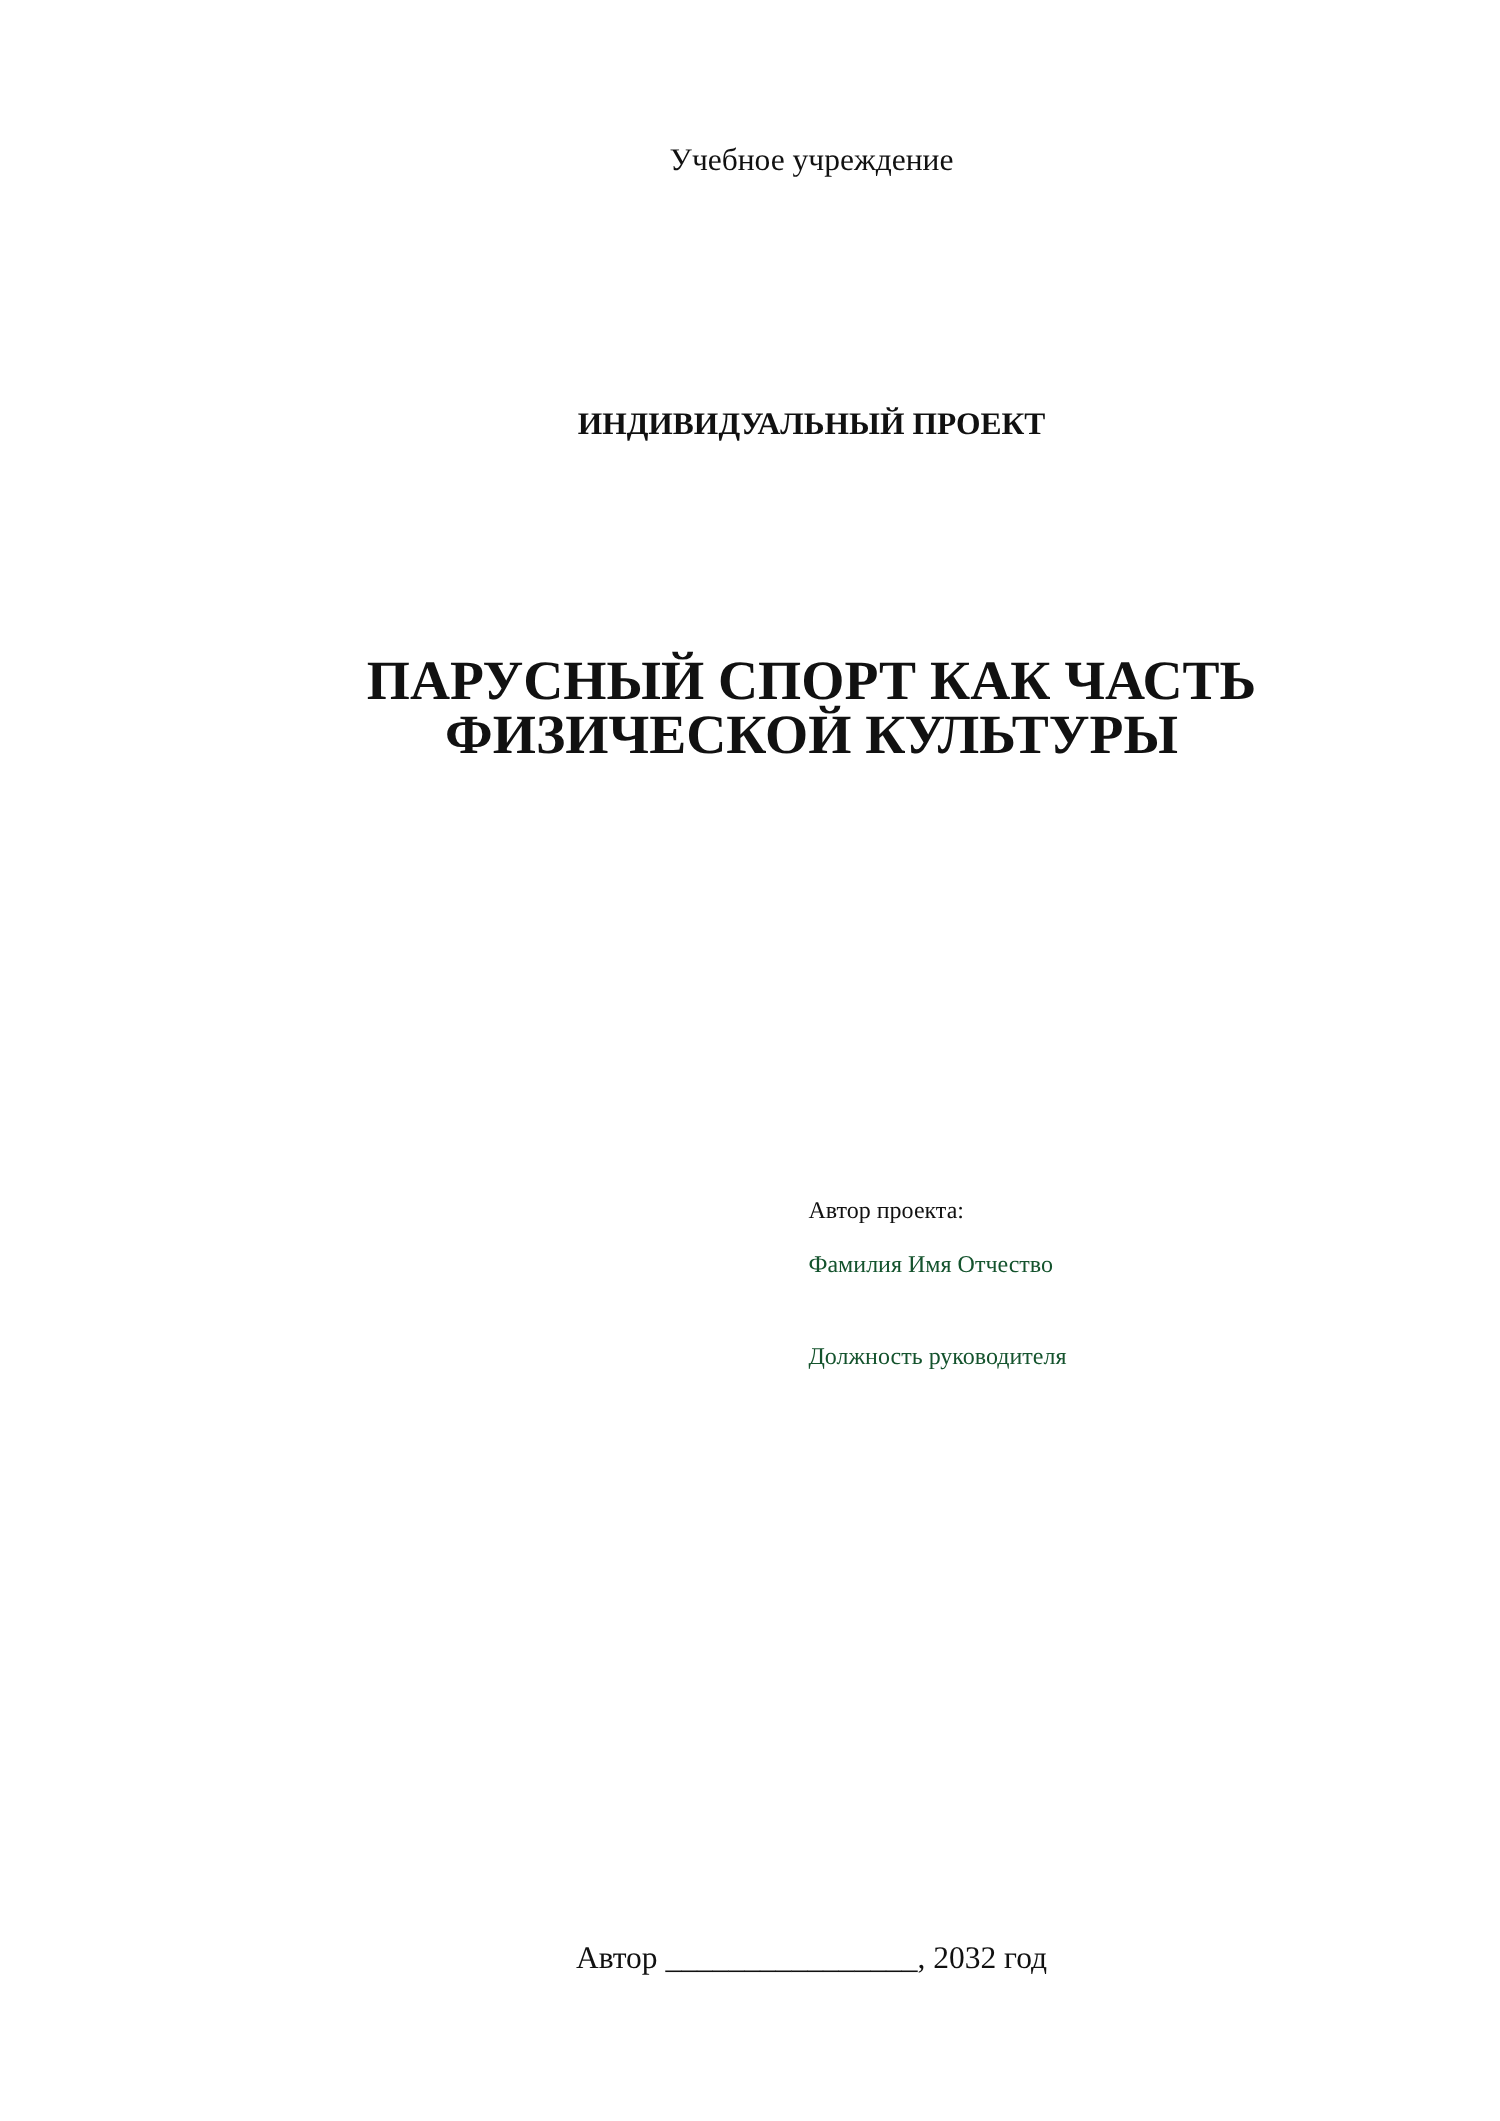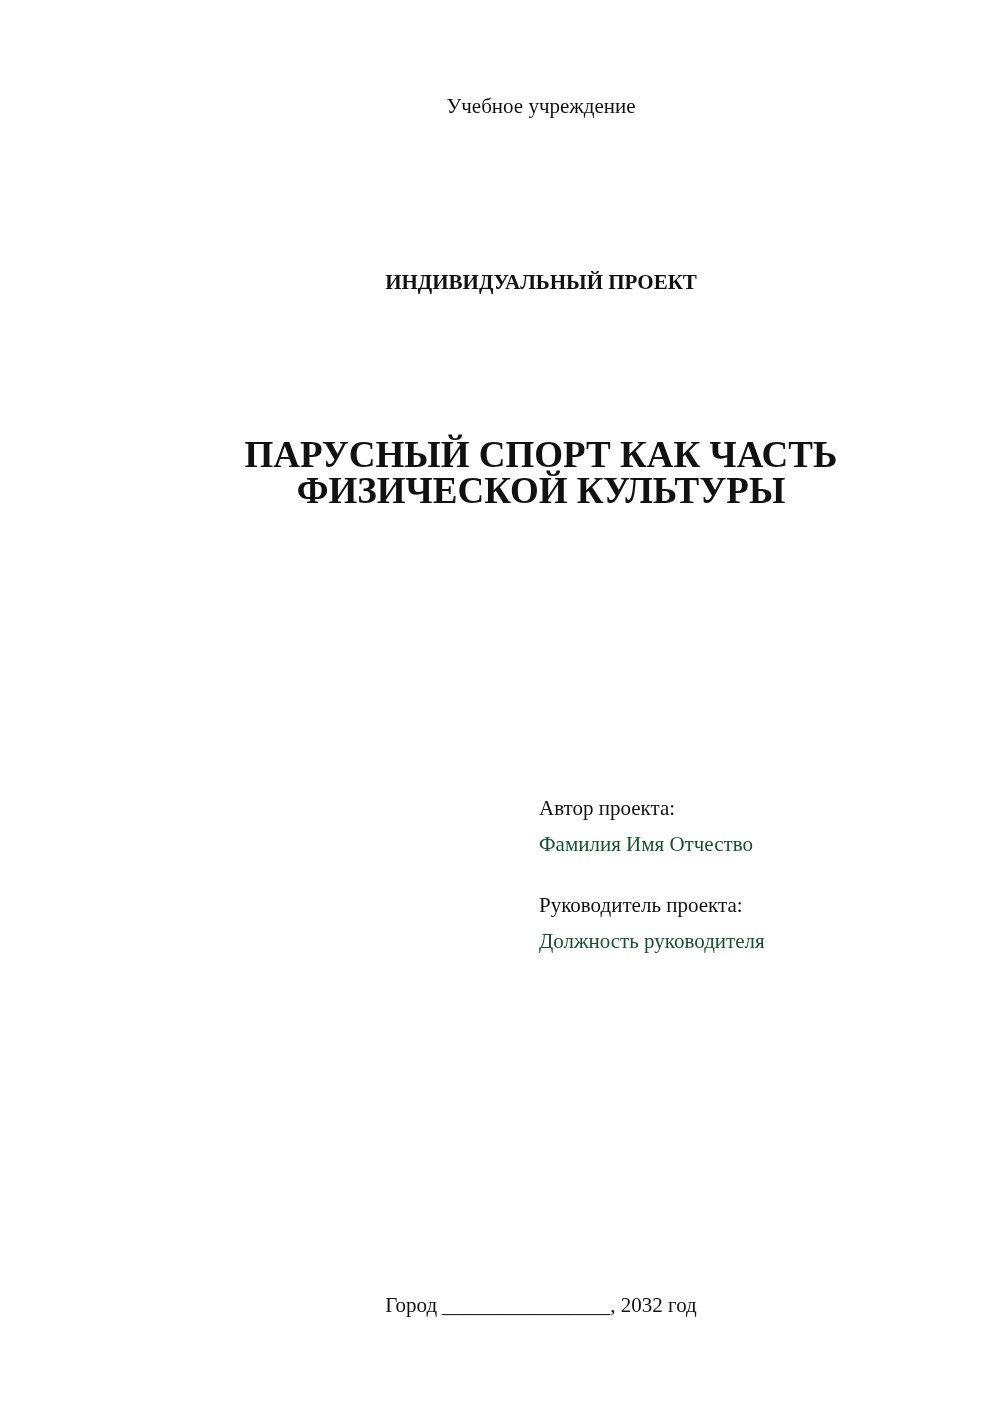--- a/index.html
+++ b/index.html
@@ -48,21 +48,21 @@
       text-align: center;
       font-size: 37px;
       font-weight: bold;
       line-height: 36px;
     }
     .title span { display: block; }
     .credits {
       position: absolute;
       left: 534px;
       top: 790px;
-      font-size: 21px;
+      font-size: 16px;
       line-height: 36px;
     }
     .credits .label { color: #111111; display: block; }
     .credits .value { color: #14532d; display: block; }
     .credits .group-gap { height: 25px; }
     .footer {
       position: absolute;
       top: 1291px;
       left: 0;
       width: 1072px;
@@ -82,22 +82,21 @@
 
   <div class="title">
     <span>ПАРУСНЫЙ СПОРТ КАК ЧАСТЬ</span>
     <span>ФИЗИЧЕСКОЙ КУЛЬТУРЫ</span>
   </div>
 
   <div class="credits">
     <span class="label">Автор проекта:</span>
     <span class="value">Фамилия Имя Отчество</span>
     <div class="group-gap"></div>
-    <span class="label">Руководитель проекта:</span>
     <span class="value">Должность руководителя</span>
   </div>
 
   <div class="footer">
-    <span>Город</span>
+    <span>Автор</span>
     <span>________________</span><span>, 2032 год</span>
   </div>
 
 </div>
 
 </body></html>

